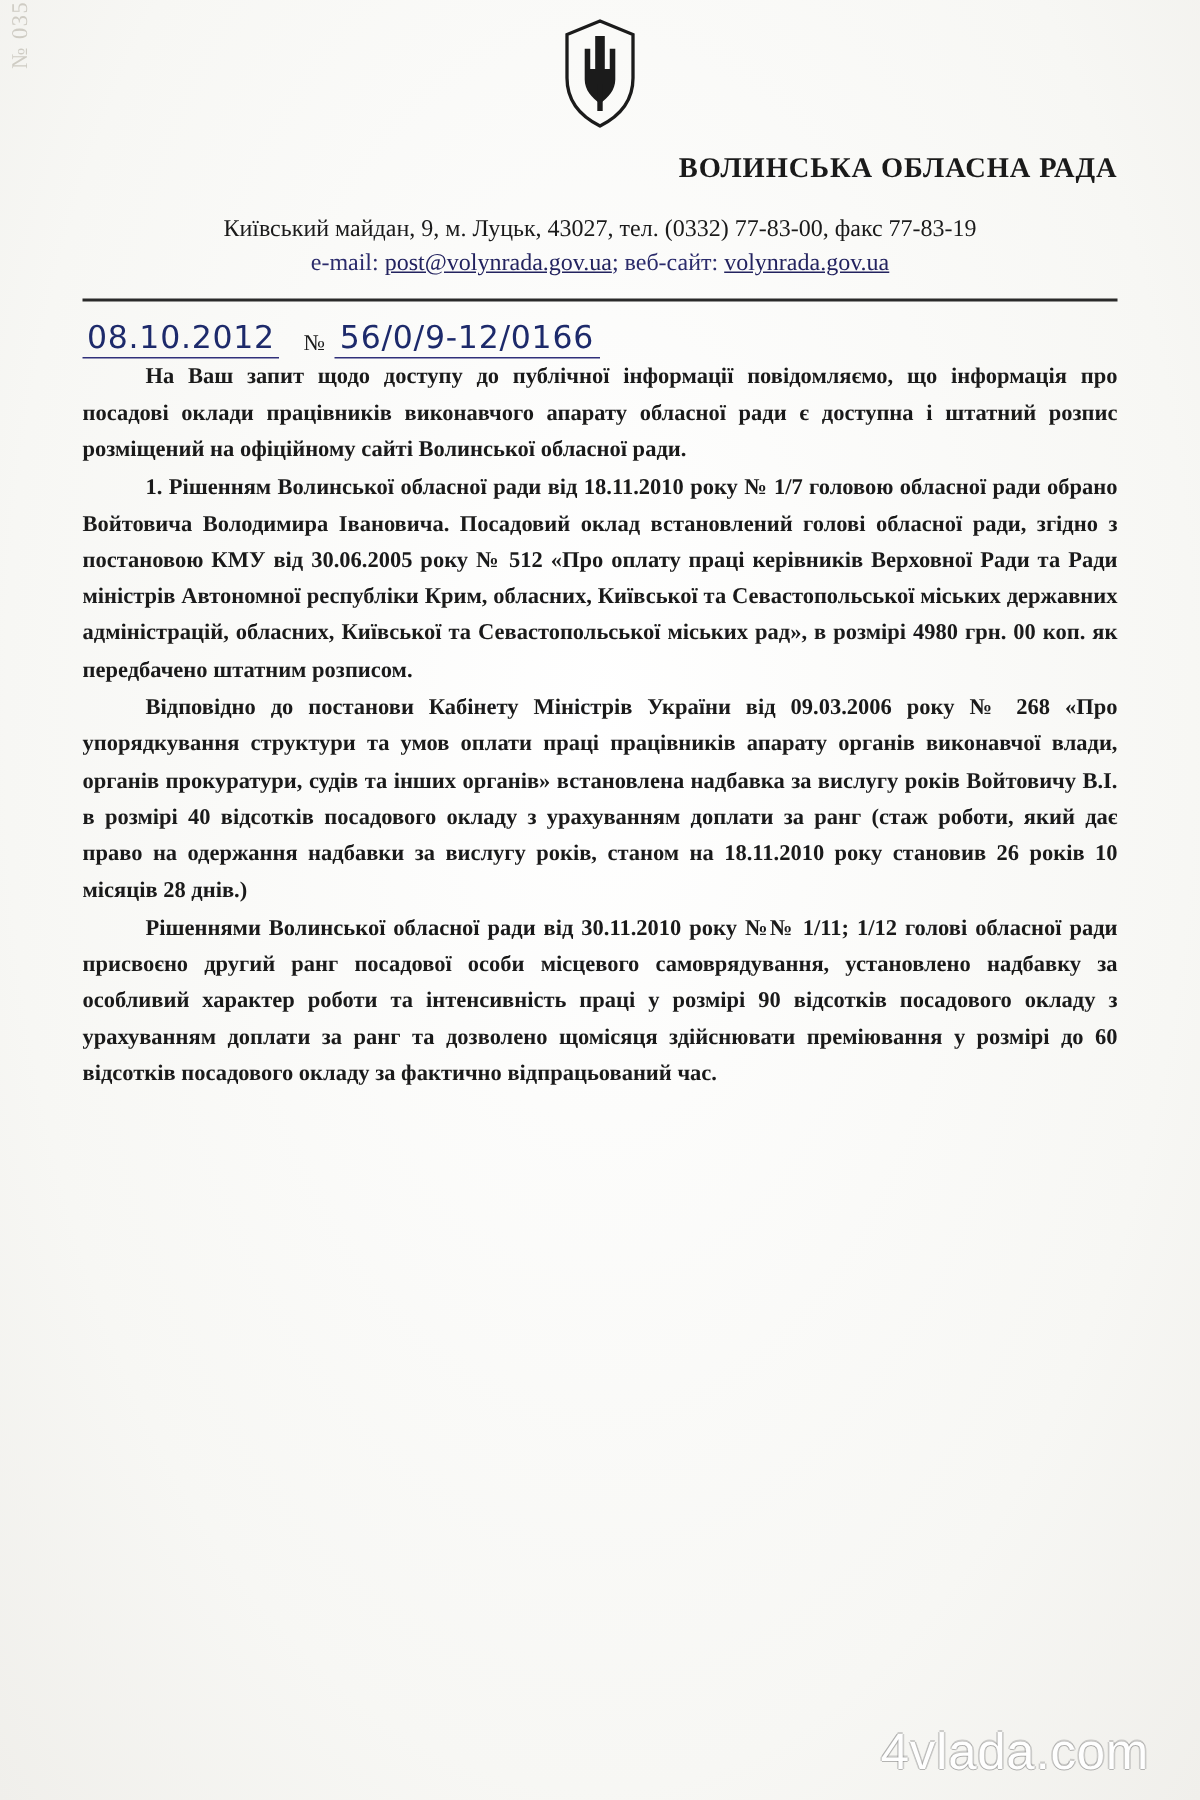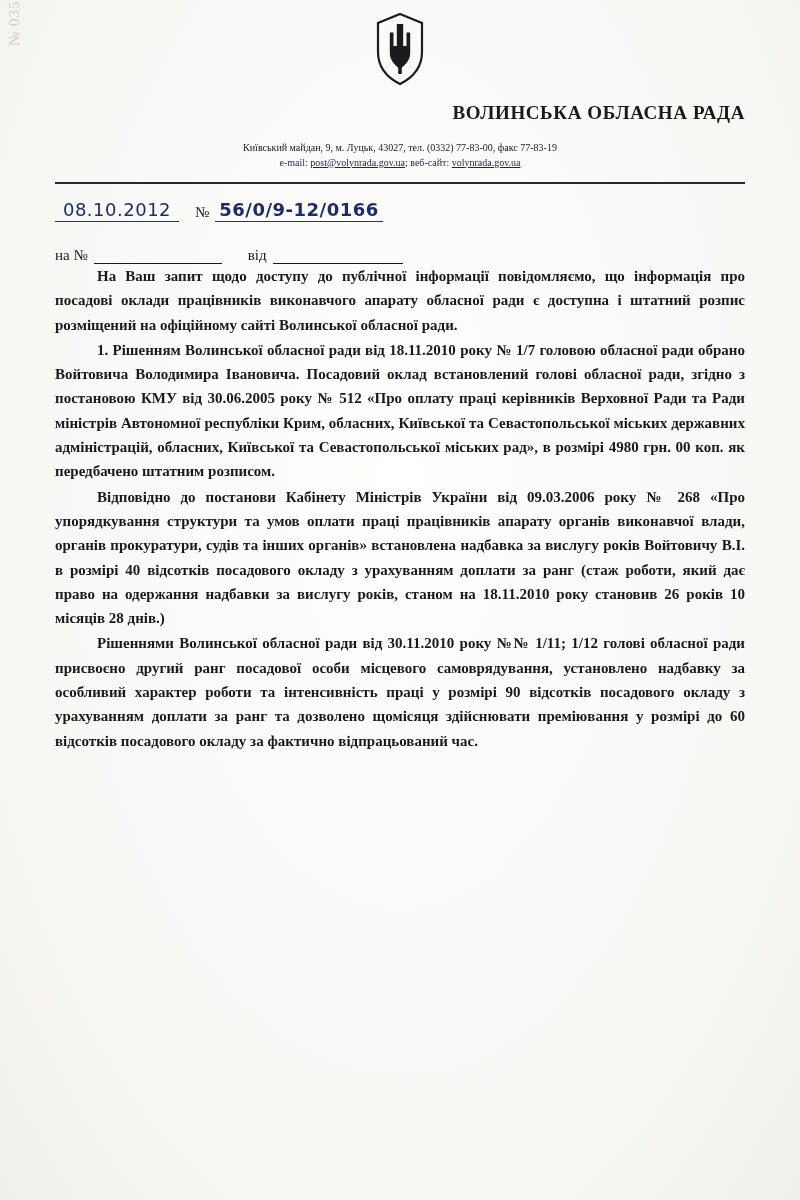--- a/index.html
+++ b/index.html
@@ -61,21 +61,21 @@
   }
   .doc-org {
     text-align: right;
     font-weight: bold;
     font-size: 19px;
     letter-spacing: .6px;
     margin-top: 16px;
   }
   .doc-contact {
     text-align: center;
-    font-size: 10px;
+    font-size: 16px;
     margin-top: 17px;
     line-height: 1.45;
   }
   .doc-contact .email-line {
     color: #2b2b6b;
   }
   .doc-contact .email-line .lnk {
     text-decoration: underline;
     color: #23235f;
   }
@@ -97,42 +97,41 @@
     position: relative;
   }
   .ref-line1 {
     display: flex;
     align-items: flex-end;
     height: 30px;
   }
   .hand {
     font-family: "DejaVu Sans", sans-serif;
     color: #1d2a6b;
-    font-size: 18px;
+    font-size: 21px;
     letter-spacing: .5px;
     white-space: nowrap;
   }
   .u-date {
     display: inline-block;
     border-bottom: 1.5px solid #30307a;
     padding: 0 3px 1px 3px;
     min-width: 118px;
     text-align: center;
   }
   .num-label {
     font-size: 15px;
     margin: 0 6px 1px 16px;
   }
   .u-num {
     display: inline-block;
     border-bottom: 1.5px solid #30307a;
     padding: 0 4px 1px 4px;
     min-width: 150px;
     text-align: left;
-    font-weight: bold;
   }
   .ref-line2 {
     display: flex;
     align-items: flex-end;
     height: 34px;
     margin-top: 8px;
     font-size: 15px;
   }
   .blank {
     display: inline-block;
@@ -213,30 +212,25 @@
 
   <div class="header-rule"></div>
 
   <div class="ref-row">
     <div class="ref-left">
       <div class="ref-line1">
         <span class="hand u-date">08.10.2012</span>
         <span class="num-label">№</span>
         <span class="hand u-num">56/0/9-12/0166</span>
       </div>
-      <div class="ref-line2">
-        <span>на №</span>
-        <span class="blank w1"></span>
-        <span class="lbl-ot">від</span>
-        <span class="blank w2"></span>
-      </div>
     </div>
 
   </div>
 
   <div class="body-text">
     <p>На Ваш запит щодо доступу до публічної інформації повідомляємо, що інформація про посадові оклади працівників виконавчого апарату обласної ради є доступна і штатний розпис розміщений на офіційному сайті Волинської обласної ради.</p>
     <p>1. Рішенням Волинської обласної ради від 18.11.2010 року № 1/7 головою обласної ради обрано Войтовича Володимира Івановича. Посадовий оклад встановлений голові обласної ради, згідно з постановою КМУ від 30.06.2005 року № 512 «Про оплату праці керівників Верховної Ради та Ради міністрів Автономної республіки Крим, обласних, Київської та Севастопольської міських державних адміністрацій, обласних, Київської та Севастопольської міських рад», в розмірі 4980 грн. 00 коп. як передбачено штатним розписом.</p>
     <p>Відповідно до постанови Кабінету Міністрів України від 09.03.2006 року № 268 «Про упорядкування структури та умов оплати праці працівників апарату органів виконавчої влади, органів прокуратури, судів та інших органів» встановлена надбавка за вислугу років Войтовичу В.І. в розмірі 40 відсотків посадового окладу з урахуванням доплати за ранг (стаж роботи, який дає право на одержання надбавки за вислугу років, станом на 18.11.2010 року становив 26 років 10 місяців 28 днів.)</p>
     <p>Рішеннями Волинської обласної ради від 30.11.2010 року №№ 1/11; 1/12 голові обласної ради присвоєно другий ранг посадової особи місцевого самоврядування, установлено надбавку за особливий характер роботи та інтенсивність праці у розмірі 90 відсотків посадового окладу з урахуванням доплати за ранг та дозволено щомісяця здійснювати преміювання у розмірі до 60 відсотків посадового окладу за фактично відпрацьований час.</p>
   </div>
 
+  <div class="watermark">4vlada.com</div>
 </div>
 
 </body></html>

